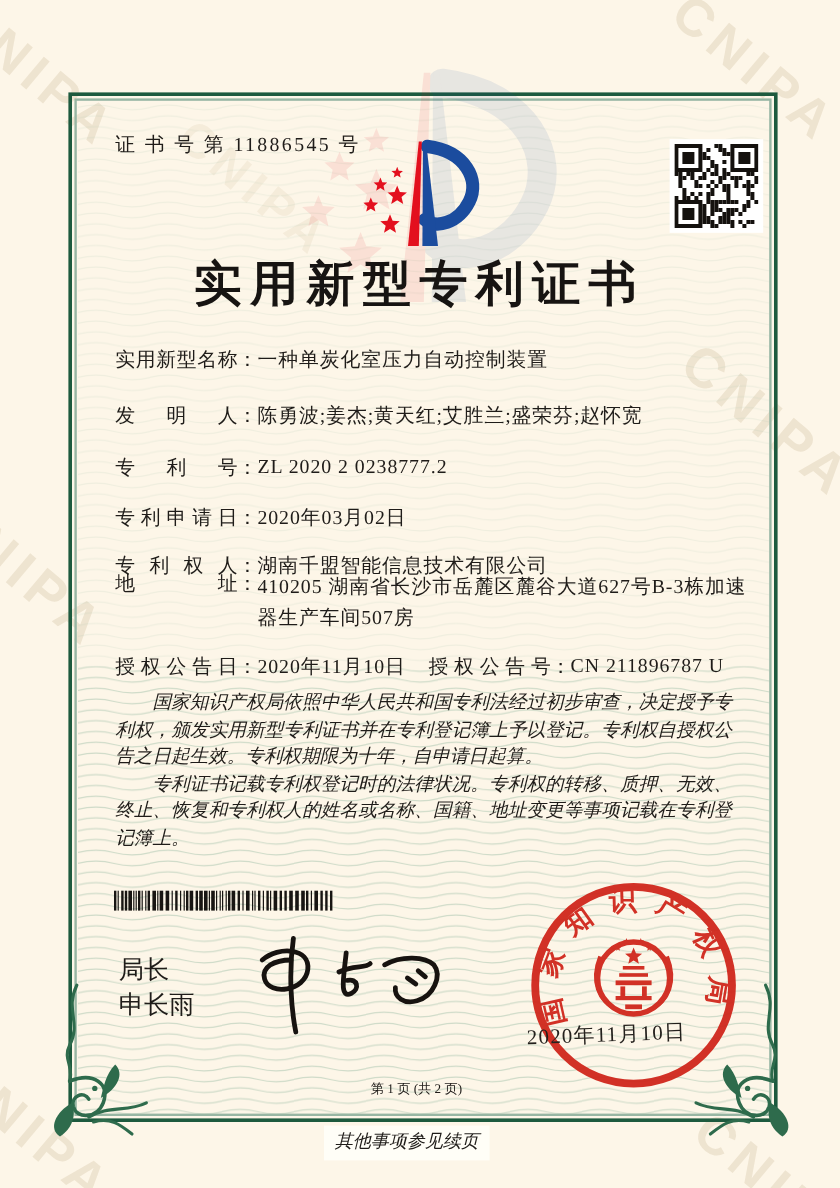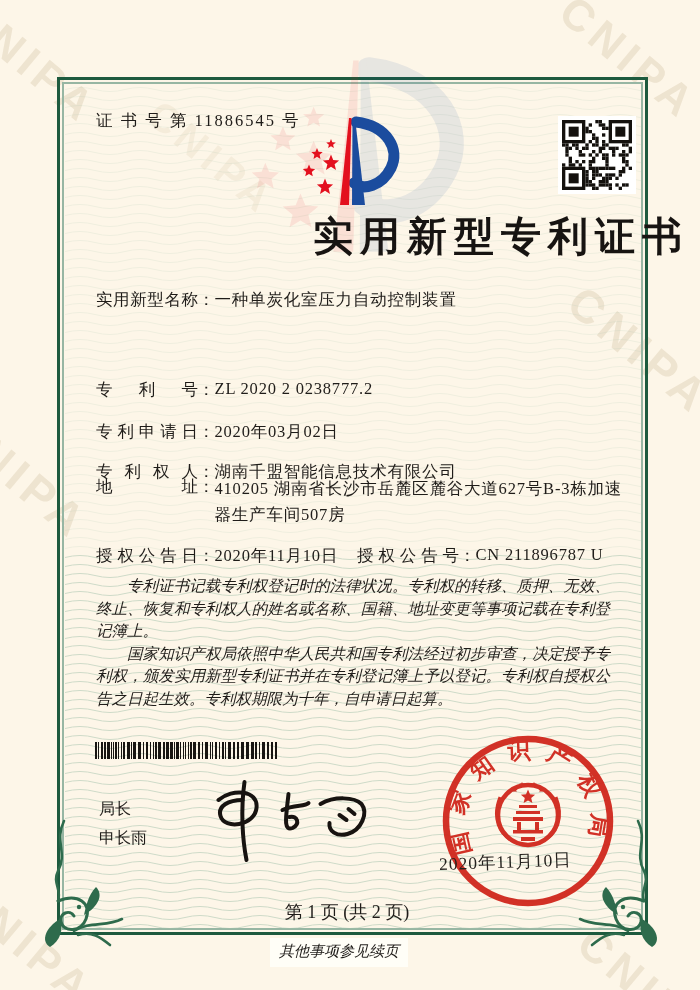--- a/index.html
+++ b/index.html
@@ -14,43 +14,43 @@
          border:3px solid #1d5a3e;z-index:2;}
   .frame-inner{position:absolute;left:2px;top:2px;right:2px;bottom:2px;
          border:2px solid #97b6a3;}
   .pattern-svg{position:absolute;left:1px;top:1px;z-index:0;}
   
   .cert-no{position:absolute;left:96px;top:110px;font-size:16.5px;letter-spacing:2px;z-index:5;}
   .logo-svg{position:absolute;left:292px;top:106px;z-index:5;}
   .logo-ghost{position:absolute;left:228px;top:34px;width:246px;height:220px;opacity:0.09;z-index:3;}
   .qr-box{position:absolute;left:558px;top:116px;width:70px;height:70px;background:#ffffff;
           padding:4px;z-index:5;}
-  .title{position:absolute;left:57px;top:209px;width:585px;text-align:right;font-size:40px;
-         font-weight:600;letter-spacing:7px;color:#171412;z-index:5;padding-left:47px;}
+  .title{position:absolute;left:57px;top:209px;width:585px;text-align:center;font-size:40px;
+         font-weight:600;letter-spacing:7px;color:#171412;z-index:5;}
   
   .row{position:absolute;left:96px;font-size:16.5px;z-index:5;white-space:nowrap;}
   .flabel{display:inline-block;width:102px;text-align:justify;text-align-last:justify;
           vertical-align:top;}
   .colon{vertical-align:top;}
   .fvalue{letter-spacing:0.8px;vertical-align:top;}
   .row-addr{white-space:normal;}
   .addr-value{display:inline-block;width:420px;white-space:normal;line-height:26px;}
   .grant-right{position:absolute;left:261px;top:0;}
   
   .paras{position:absolute;left:96px;top:575px;width:514px;font-size:15.5px;line-height:22.5px;
          text-align:justify;font-style:italic;z-index:5;}
   .para{text-indent:2em;margin:0;}
   
   .barcode-svg{position:absolute;left:95px;top:742px;z-index:5;}
   .officer{position:absolute;left:99px;top:794px;font-family:"Liberation Sans",sans-serif;
-           font-size:16px;line-height:29px;z-index:5;}
+           font-size:21px;line-height:29px;z-index:5;}
   .sig-svg{position:absolute;left:200px;top:770px;z-index:5;}
   .seal-svg{position:absolute;left:433px;top:729px;z-index:6;opacity:0.93;}
   .page-info{position:absolute;left:57px;top:900px;width:580px;text-align:center;
-             font-size:18px;z-index:5;}
+             font-size:11px;z-index:5;}
   .note{position:absolute;left:270px;top:938px;font-size:15px;font-style:italic;z-index:5;}
   .note span{background:#fffef7;padding:4px 9px 6px;display:inline-block;}
   .flourish{position:absolute;z-index:4;}
 </style>
 </head>
 <body>
 
 <div class="page">
 
   <span class="wm" style="left:-18px;top:-10px;font-size:44px;">CNIPA</span>
@@ -243,42 +243,45 @@
           <rect x="56.66666666666667" y="66.66666666666667" width="3.3333333333333335" height="3.3333333333333335"></rect>
         </g>
     </svg>
   </div>
 
   <div class="title">实用新型专利证书</div>
 
   <div class="row" style="top:289px;">
     <span class="flabel">实用新型名称</span><span class="colon">：</span><span class="fvalue">一种单炭化室压力自动控制装置</span>
   </div>
+  <div class="row" style="top:336px;">
+    <span class="flabel">发明人</span><span class="colon">：</span><span class="fvalue">陈勇波;姜杰;黄天红;艾胜兰;盛荣芬;赵怀宽</span>
+  </div>
   <div class="row" style="top:379px;">
     <span class="flabel">专利号</span><span class="colon">：</span><span class="fvalue">ZL 2020 2 0238777.2</span>
   </div>
   <div class="row" style="top:421px;">
     <span class="flabel">专利申请日</span><span class="colon">：</span><span class="fvalue">2020年03月02日</span>
   </div>
   <div class="row" style="top:461px;">
     <span class="flabel">专利权人</span><span class="colon">：</span><span class="fvalue">湖南千盟智能信息技术有限公司</span>
   </div>
   <div class="row row-addr" style="top:476px;">
     <span class="flabel">地址</span><span class="colon">：</span><span class="fvalue addr-value">410205 湖南省长沙市岳麓区麓谷大道627号B-3栋加速器生产车间507房</span>
   </div>
   <div class="row" style="top:545px;width:510px;">
     <span class="flabel">授权公告日</span><span class="colon">：</span><span class="fvalue">2020年11月10日</span>
     <span class="grant-right">
       <span class="flabel">授权公告号</span><span class="colon">：</span><span class="fvalue">CN 211896787 U</span>
     </span>
   </div>
 
   <div class="paras">
+    <p class="para">国家知识产权局依照中华人民共和国专利法经过初步审查，决定授予专利权，颁发实用新型专利证书并在专利登记簿上予以登记。专利权自授权公告之日起生效。专利权期限为十年，自申请日起算。</p>
     <p class="para">专利证书记载专利权登记时的法律状况。专利权的转移、质押、无效、终止、恢复和专利权人的姓名或名称、国籍、地址变更等事项记载在专利登记簿上。</p>
-    <p class="para">国家知识产权局依照中华人民共和国专利法经过初步审查，决定授予专利权，颁发实用新型专利证书并在专利登记簿上予以登记。专利权自授权公告之日起生效。专利权期限为十年，自申请日起算。</p>
   </div>
 
   <svg class="barcode-svg" width="185" height="17" viewBox="0 0 185 17">
     <g id="barcode-bars">
         <rect x="0" y="0" width="2" height="17" fill="#181512"></rect>
         <rect x="3" y="0" width="1" height="17" fill="#181512"></rect>
         <rect x="6" y="0" width="2" height="17" fill="#181512"></rect>
         <rect x="9" y="0" width="2" height="17" fill="#181512"></rect>
         <rect x="12" y="0" width="3" height="17" fill="#181512"></rect>
         <rect x="16" y="0" width="1" height="17" fill="#181512"></rect>

